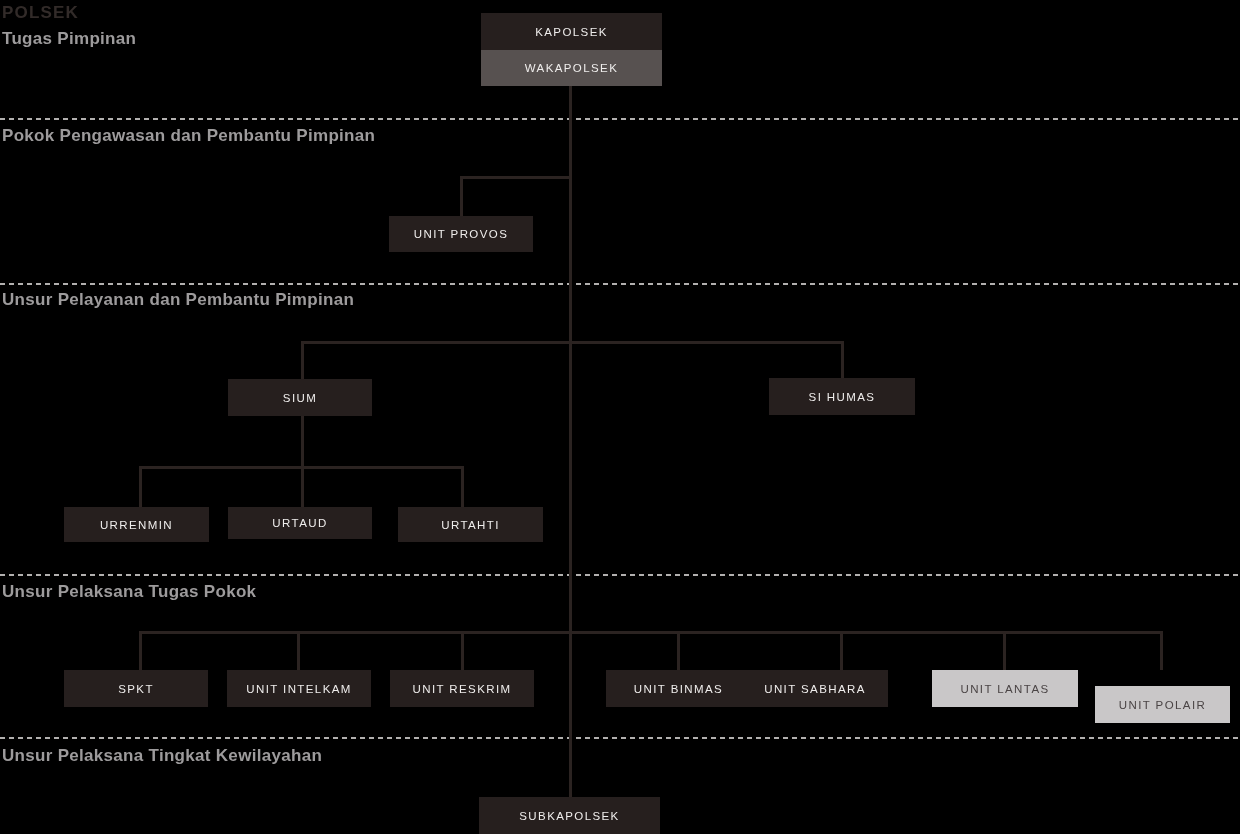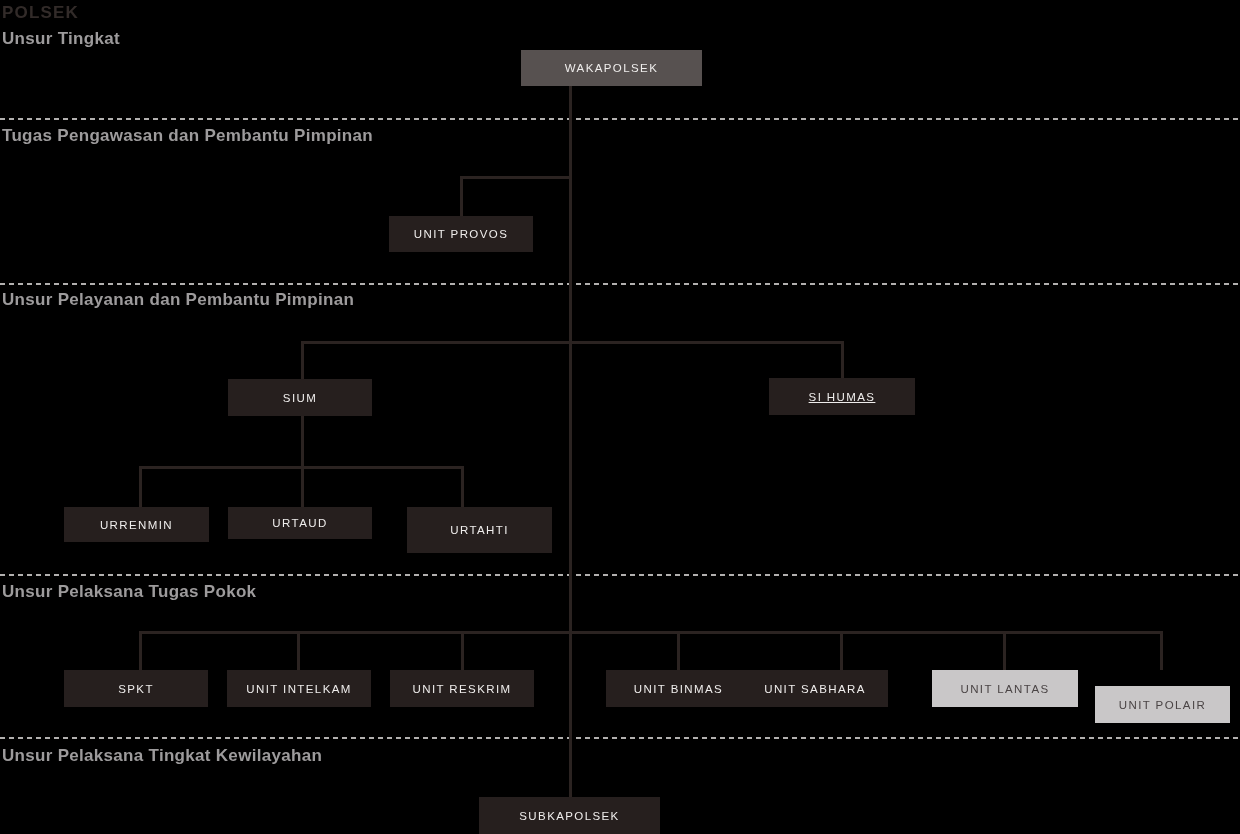--- a/index.html
+++ b/index.html
@@ -45,22 +45,22 @@
   }
   .box.gray{background:var(--box-gray);}
   .box.light{background:var(--box-light);color:var(--box-text-dark);}
 </style>
 </head>
 <body>
 
 <div class="stage">
 
   <div class="page-title">POLSEK</div>
-  <div class="section-label" style="top:29px;">Unsur Tingkat</div>
-  <div class="section-label" style="top:126px;">Tugas Pengawasan dan Pembantu Pimpinan</div>
+  <div class="section-label" style="top:29px;">Tugas Pimpinan</div>
+  <div class="section-label" style="top:126px;">Pokok Pengawasan dan Pembantu Pimpinan</div>
   <div class="section-label" style="top:290px;">Unsur Pelayanan dan Pembantu Pimpinan</div>
   <div class="section-label" style="top:582px;">Unsur Pelaksana Tugas Pokok</div>
   <div class="section-label" style="top:746px;">Unsur Pelaksana Tingkat Kewilayahan</div>
 
   <div class="divider" style="top:118px;"></div>
   <div class="divider" style="top:283px;"></div>
   <div class="divider" style="top:574px;"></div>
   <div class="divider" style="top:737px;"></div>
 
   <div class="line" style="left:569px;top:86px;width:3px;height:711px;"></div>
@@ -78,30 +78,31 @@
 
   <div class="line" style="left:139px;top:631px;width:1024px;height:3px;"></div>
   <div class="line" style="left:139px;top:631px;width:3px;height:39px;"></div>
   <div class="line" style="left:297px;top:631px;width:3px;height:39px;"></div>
   <div class="line" style="left:461px;top:631px;width:3px;height:39px;"></div>
   <div class="line" style="left:677px;top:631px;width:3px;height:39px;"></div>
   <div class="line" style="left:840px;top:631px;width:3px;height:39px;"></div>
   <div class="line" style="left:1003px;top:631px;width:3px;height:39px;"></div>
   <div class="line" style="left:1160px;top:631px;width:3px;height:39px;"></div>
 
-  <div class="box gray" style="left:481px;top:50px;width:181px;height:36px;margin-left:40px;">WAKAPOLSEK</div>
+  <div class="box" style="left:481px;top:13px;width:181px;height:37px;">KAPOLSEK</div>
+  <div class="box gray" style="left:481px;top:50px;width:181px;height:36px;">WAKAPOLSEK</div>
 
   <div class="box" style="left:389px;top:216px;width:144px;height:36px;">UNIT PROVOS</div>
 
   <div class="box" style="left:228px;top:379px;width:144px;height:37px;">SIUM</div>
-  <div class="box" style="left:769px;top:378px;width:146px;height:37px;text-decoration:underline;">SI HUMAS</div>
+  <div class="box" style="left:769px;top:378px;width:146px;height:37px;">SI HUMAS</div>
 
   <div class="box" style="left:64px;top:507px;width:145px;height:35px;">URRENMIN</div>
   <div class="box" style="left:228px;top:507px;width:144px;height:32px;">URTAUD</div>
-  <div class="box" style="left:407px;top:507px;width:145px;height:46px;">URTAHTI</div>
+  <div class="box" style="left:398px;top:507px;width:145px;height:35px;">URTAHTI</div>
 
   <div class="box" style="left:64px;top:670px;width:144px;height:37px;">SPKT</div>
   <div class="box" style="left:227px;top:670px;width:144px;height:37px;">UNIT INTELKAM</div>
   <div class="box" style="left:390px;top:670px;width:144px;height:37px;">UNIT RESKRIM</div>
   <div class="box" style="left:606px;top:670px;width:145px;height:37px;">UNIT BINMAS</div>
   <div class="box" style="left:742px;top:670px;width:146px;height:37px;">UNIT SABHARA</div>
   <div class="box light" style="left:932px;top:670px;width:146px;height:37px;">UNIT LANTAS</div>
   <div class="box light" style="left:1095px;top:670px;width:135px;height:37px;margin-top:16px;">UNIT POLAIR</div>
 
   <div class="box" style="left:479px;top:797px;width:181px;height:37px;">SUBKAPOLSEK</div>

